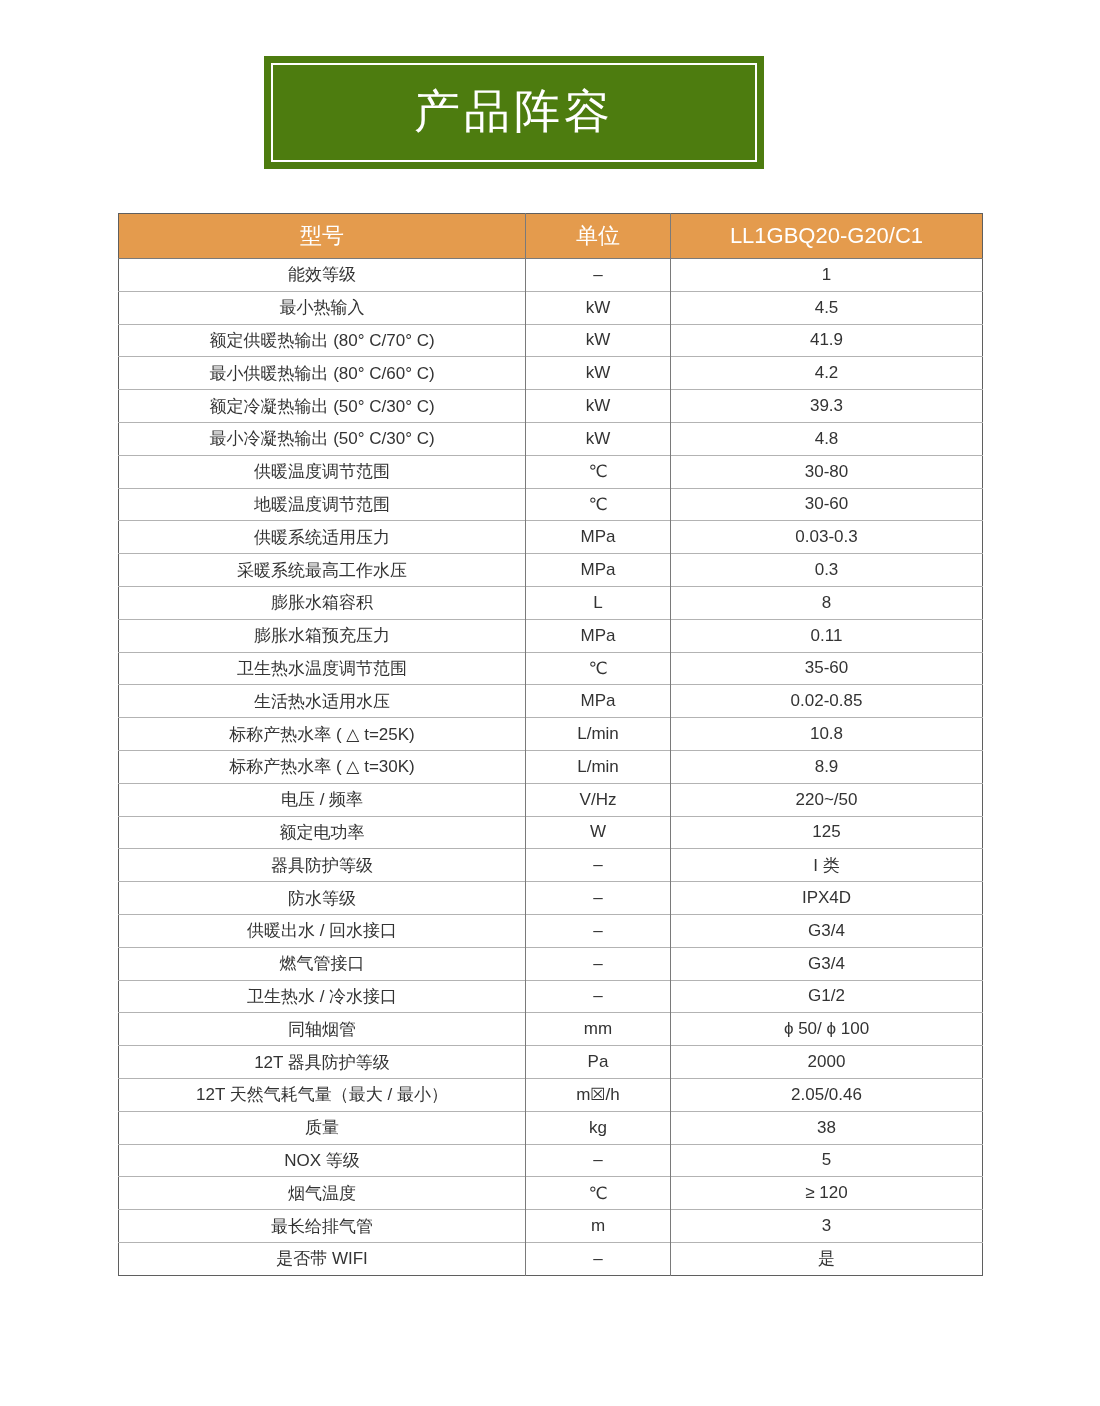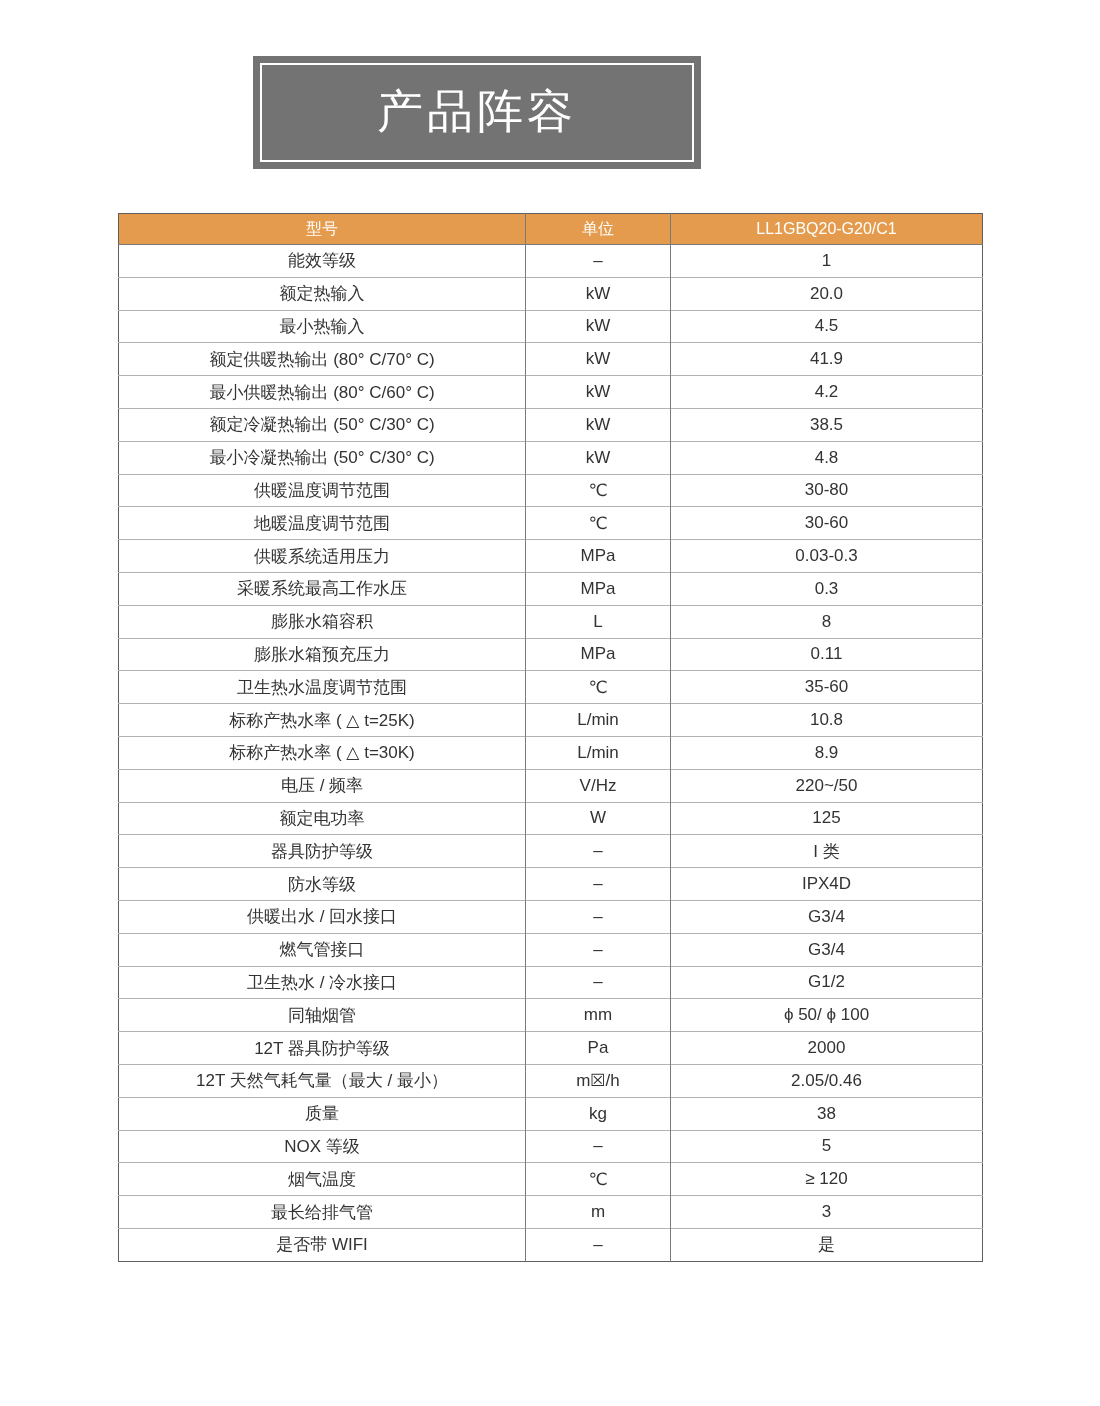--- a/index.html
+++ b/index.html
@@ -5,23 +5,23 @@
   * { margin:0; padding:0; box-sizing:border-box; }
   html,body { background:#ffffff; }
   body {
     position:relative;
     width:1100px; height:1406px;
     font-family:"Liberation Sans","DejaVu Sans",sans-serif;
   }
 
   
   .banner {
-    position:absolute; left:253px; top:56px;
-    width:448px; height:113px;
-    background:#737373;
+    position:absolute; left:264px; top:56px;
+    width:500px; height:113px;
+    background:#4d7c0f;
     padding:7px;
   }
   .banner-inner {
     width:100%; height:100%;
     border:2px solid #ffffff;
     display:flex; align-items:center; justify-content:center;
   }
   .banner-title {
     color:#ffffff;
     font-size:46px;
@@ -39,22 +39,22 @@
     border:1px solid #5f5f5f;
   }
   .col-label { width:407px; }
   .col-unit  { width:145px; }
   .col-value { width:312px; }
 
   .spec-table thead th {
     background:#E49B4D;
     color:#ffffff;
     font-weight:normal;
-    font-size:16px;
-    height:31px;
+    font-size:22px;
+    height:45px;
     text-align:center;
     vertical-align:middle;
     border-left:1px solid #7a7a7a;
     border-bottom:1px solid #7a7a7a;
   }
   .spec-table thead th:first-child { border-left:none; }
 
   .spec-table tbody tr { height:32.8px;margin-left:40px; }
   .spec-table tbody td {
     font-size:17px;
@@ -92,25 +92,20 @@
       <th>LL1GBQ20-G20/C1</th>
     </tr>
   </thead>
   <tbody>
   <tr>
     <td>能效等级</td>
     <td>–</td>
     <td>1</td>
   </tr>
 
-  <tr>
-    <td>额定热输入</td>
-    <td>kW</td>
-    <td>20.0</td>
-  </tr>
 
   <tr>
     <td>最小热输入</td>
     <td>kW</td>
     <td>4.5</td>
   </tr>
 
   <tr>
     <td>额定供暖热输出 (80° C/70° C)</td>
     <td>kW</td>
@@ -119,21 +114,21 @@
 
   <tr>
     <td>最小供暖热输出 (80° C/60° C)</td>
     <td>kW</td>
     <td>4.2</td>
   </tr>
 
   <tr>
     <td>额定冷凝热输出 (50° C/30° C)</td>
     <td>kW</td>
-    <td>38.5</td>
+    <td>39.3</td>
   </tr>
 
   <tr>
     <td>最小冷凝热输出 (50° C/30° C)</td>
     <td>kW</td>
     <td>4.8</td>
   </tr>
 
   <tr>
     <td>供暖温度调节范围</td>
@@ -170,20 +165,25 @@
     <td>MPa</td>
     <td>0.11</td>
   </tr>
 
   <tr>
     <td>卫生热水温度调节范围</td>
     <td>℃</td>
     <td>35-60</td>
   </tr>
 
+  <tr>
+    <td>生活热水适用水压</td>
+    <td>MPa</td>
+    <td>0.02-0.85</td>
+  </tr>
 
   <tr>
     <td>标称产热水率 ( △ t=25K)</td>
     <td>L/min</td>
     <td>10.8</td>
   </tr>
 
   <tr>
     <td>标称产热水率 ( △ t=30K)</td>
     <td>L/min</td>

